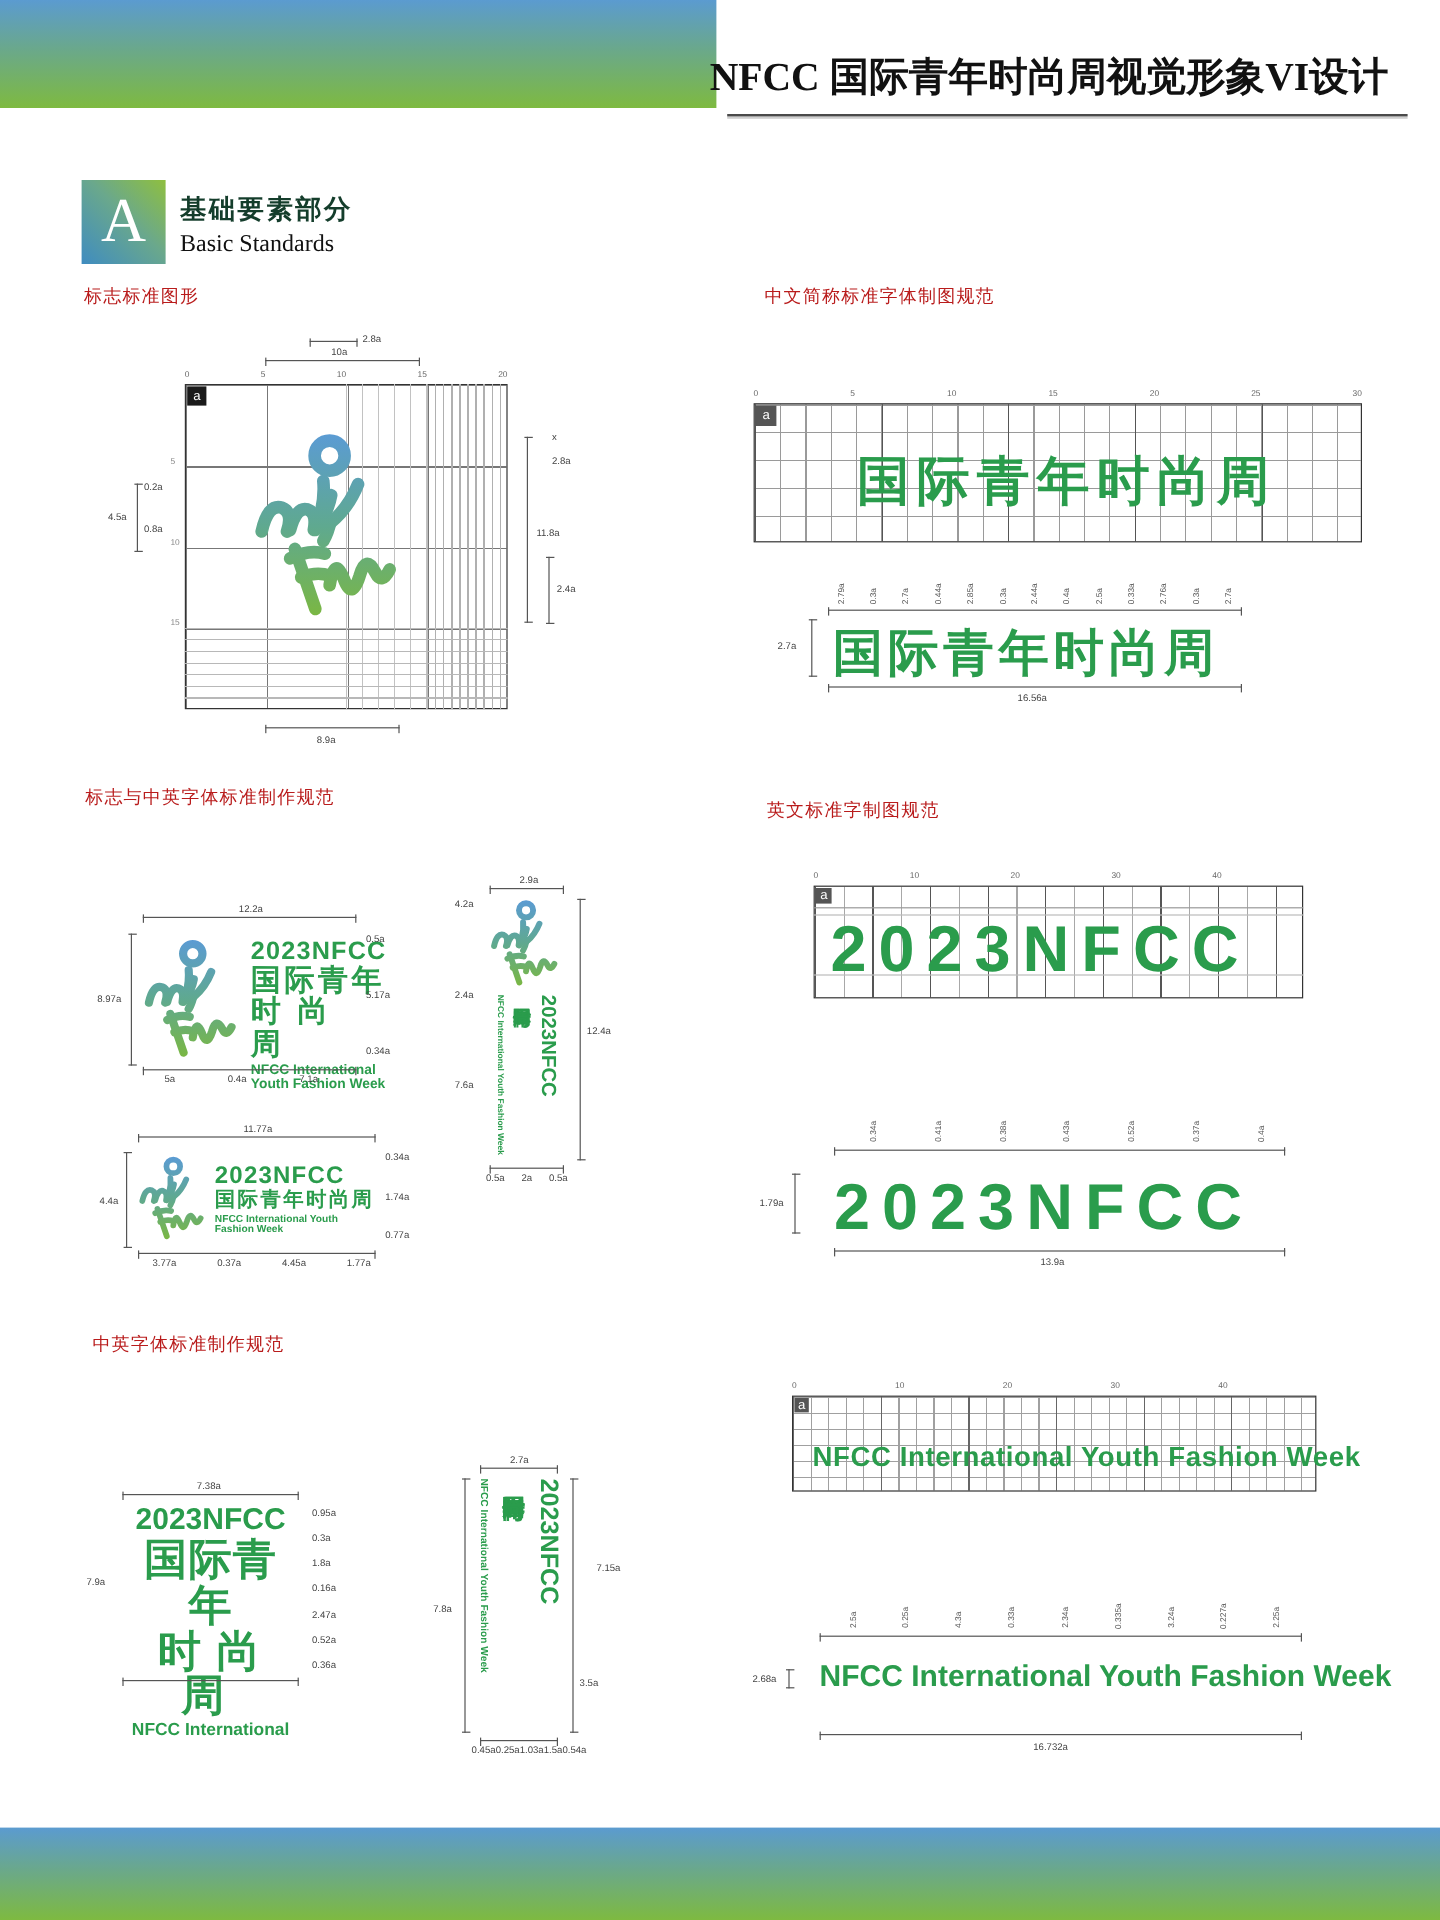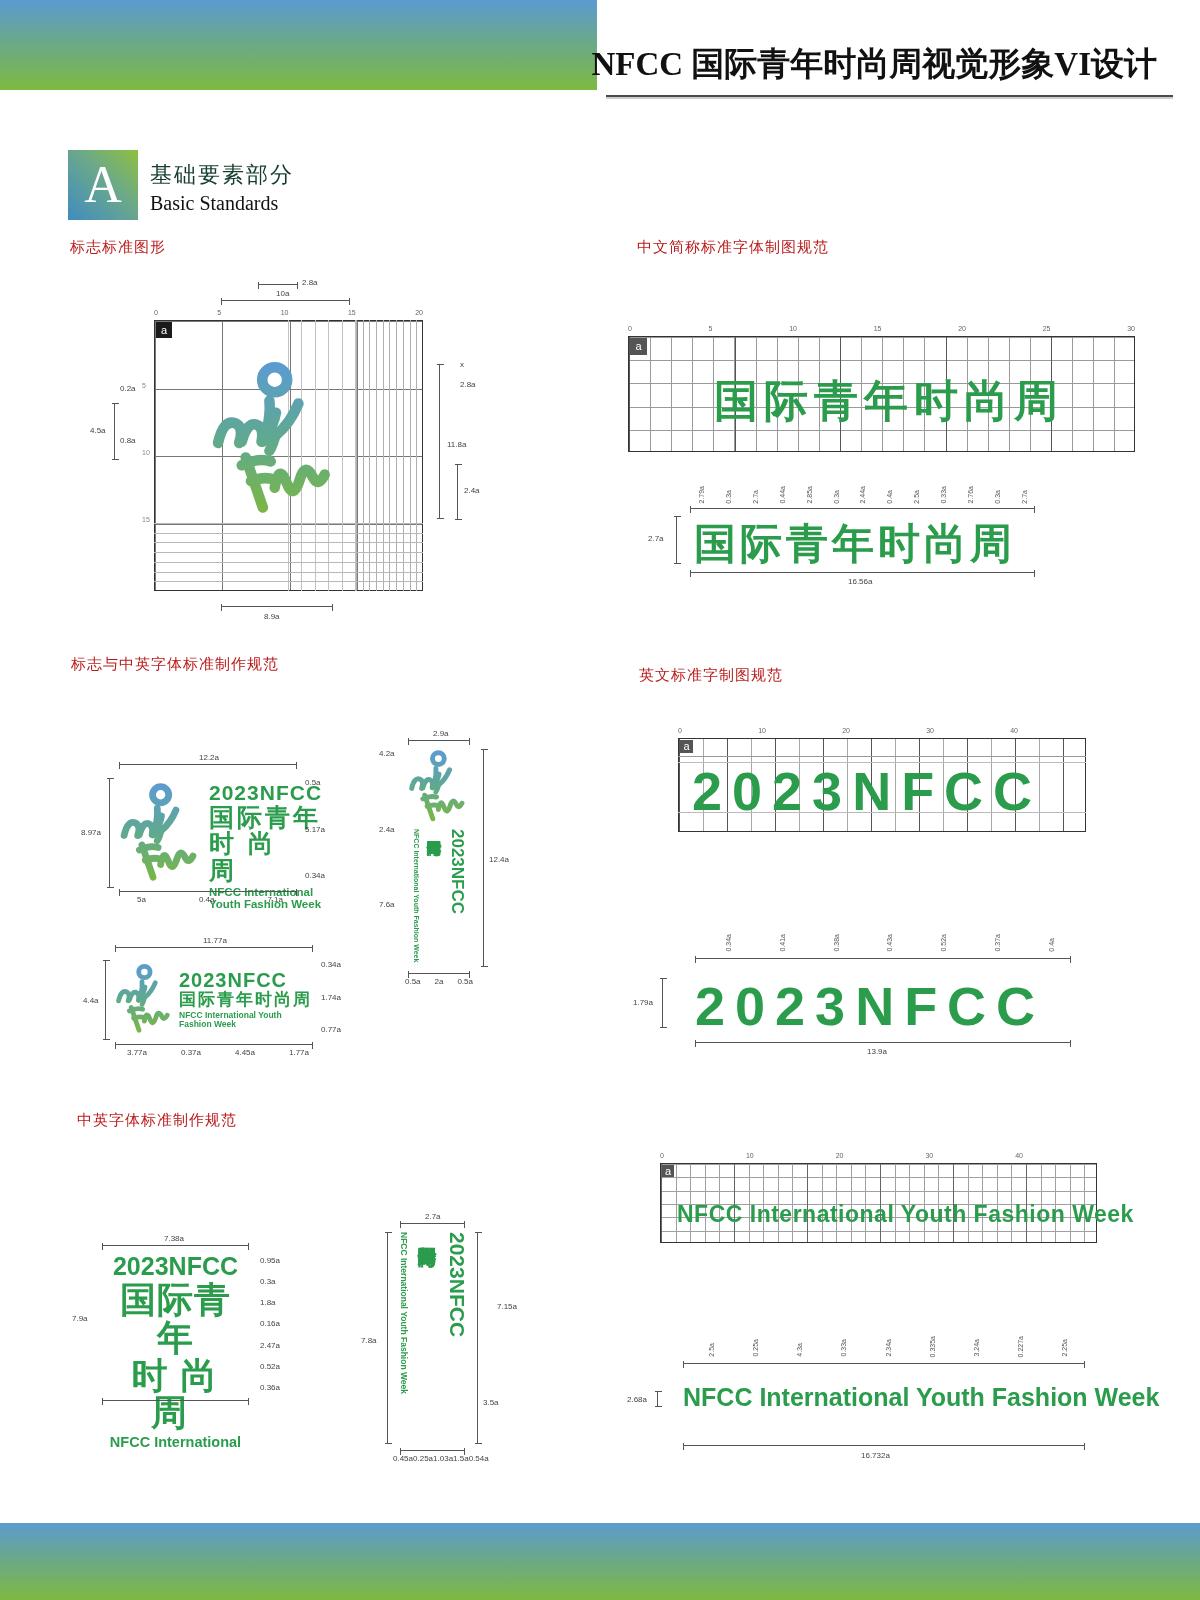--- a/index.html
+++ b/index.html
@@ -5,21 +5,21 @@
   html,body{margin:0;padding:0;background:#fff;}
   body{width:1200px;height:1600px;position:relative;font-family:"Liberation Sans",sans-serif;color:#222;overflow:hidden;}
   .abs{position:absolute;}
   
   .grad-bar{background:linear-gradient(to bottom,#5b9bd0 0%,#6aa88c 45%,#7eba40 100%);}
   .hdr-title{font-family:"Liberation Serif",serif;font-weight:bold;font-size:33px;color:#111;white-space:nowrap;}
   .hdr-rule{border-top:2px solid #4a4a4a;box-shadow:0 2px 0 #cfcfcf;}
   
   .badge{background:linear-gradient(45deg,#3f8cc0 0%,#6aa88c 55%,#8fbf3f 100%);display:flex;align-items:center;justify-content:center;}
   .badge-letter{font-family:"Liberation Serif",serif;color:#fff;font-size:52px;line-height:1;}
-  .badge-zh{font-size:22px;font-weight:normal;color:#143d2b;letter-spacing:2px;}
+  .badge-zh{font-size:22px;font-weight:bold;color:#143d2b;letter-spacing:2px;}
   .badge-en{font-family:"Liberation Serif",serif;font-size:20px;color:#111;}
   .sec-h{font-size:15px;color:#b91c1c;letter-spacing:1px;white-space:nowrap;}
   
   .grid-border{border:1px solid #333;box-sizing:border-box;}
   .marker{position:absolute;display:flex;align-items:center;justify-content:center;color:#fff;font-size:11px;line-height:1;}
   .marker.black{background:#1a1a1a;}
   .marker.gray{background:#555;}
   .tickrow{display:flex;justify-content:space-between;font-size:7px;color:#666;}
   .ticks-left span{position:absolute;font-size:7px;color:#888;left:-12px;}
   
@@ -105,21 +105,21 @@
   <svg class="abs" style="left:52px;top:40px" width="140" height="158" viewBox="0 0 100 120">
       <use href="#niyfw"></use>
     </svg>
 
   <div class="dimh" style="left:104px;top:-36px;width:40px"></div>
   <span class="dlab" style="left:148px;top:-42px">2.8a</span>
   <div class="dimh" style="left:67px;top:-20px;width:129px"></div>
   <span class="dlab" style="left:122px;top:-31px">10a</span>
 
   <div class="dimv" style="left:-40px;top:83px;height:57px"></div>
-  <span class="dlab" style="left:-34px;top:64px">0.2a</span>
+  <span class="dlab" style="left:-34px;top:81px">0.2a</span>
   <span class="dlab" style="left:-64px;top:106px">4.5a</span>
   <span class="dlab" style="left:-34px;top:116px">0.8a</span>
 
   <span class="dlab" style="left:306px;top:40px">x</span>
   <span class="dlab" style="left:306px;top:60px">2.8a</span>
   <div class="dimv" style="left:285px;top:44px;height:155px"></div>
   <span class="dlab" style="left:293px;top:120px">11.8a</span>
   <div class="dimv" style="left:303px;top:144px;height:56px"></div>
   <span class="dlab" style="left:310px;top:166px">2.4a</span>
 
@@ -188,21 +188,21 @@
     <div class="g" style="font-size:25px;font-weight:bold;letter-spacing:14px">时尚周</div>
     <div class="g" style="font-size:11.5px;font-weight:bold;margin-top:3px">NFCC International</div>
     <div class="g" style="font-size:11.5px;font-weight:bold">Youth Fashion Week</div>
   </div>
   <div class="abs collabs" style="left:186px;top:0;height:102px">
       <span>0.5a</span>
       <span>5.17a</span>
       <span>0.34a</span>
     </div>
   <div class="dimh" style="left:0;top:113px;width:178px"></div>
-  <div class="abs botlabs" style="left:18px;top:117px;width:146px">
+  <div class="abs botlabs" style="left:18px;top:117px;width:128px">
       <span>5a</span>
       <span>0.4a</span>
       <span>7.1a</span>
     </div>
 </div>
 
 <div class="abs" style="left:403px;top:747px;width:72px;height:222px">
   <div class="dimh" style="left:5px;top:-7px;width:62px"></div>
   <span class="dlab" style="left:30px;top:-18px">2.9a</span>
   <svg class="abs" style="left:5px;top:2px" width="62" height="75" viewBox="0 0 100 120">

